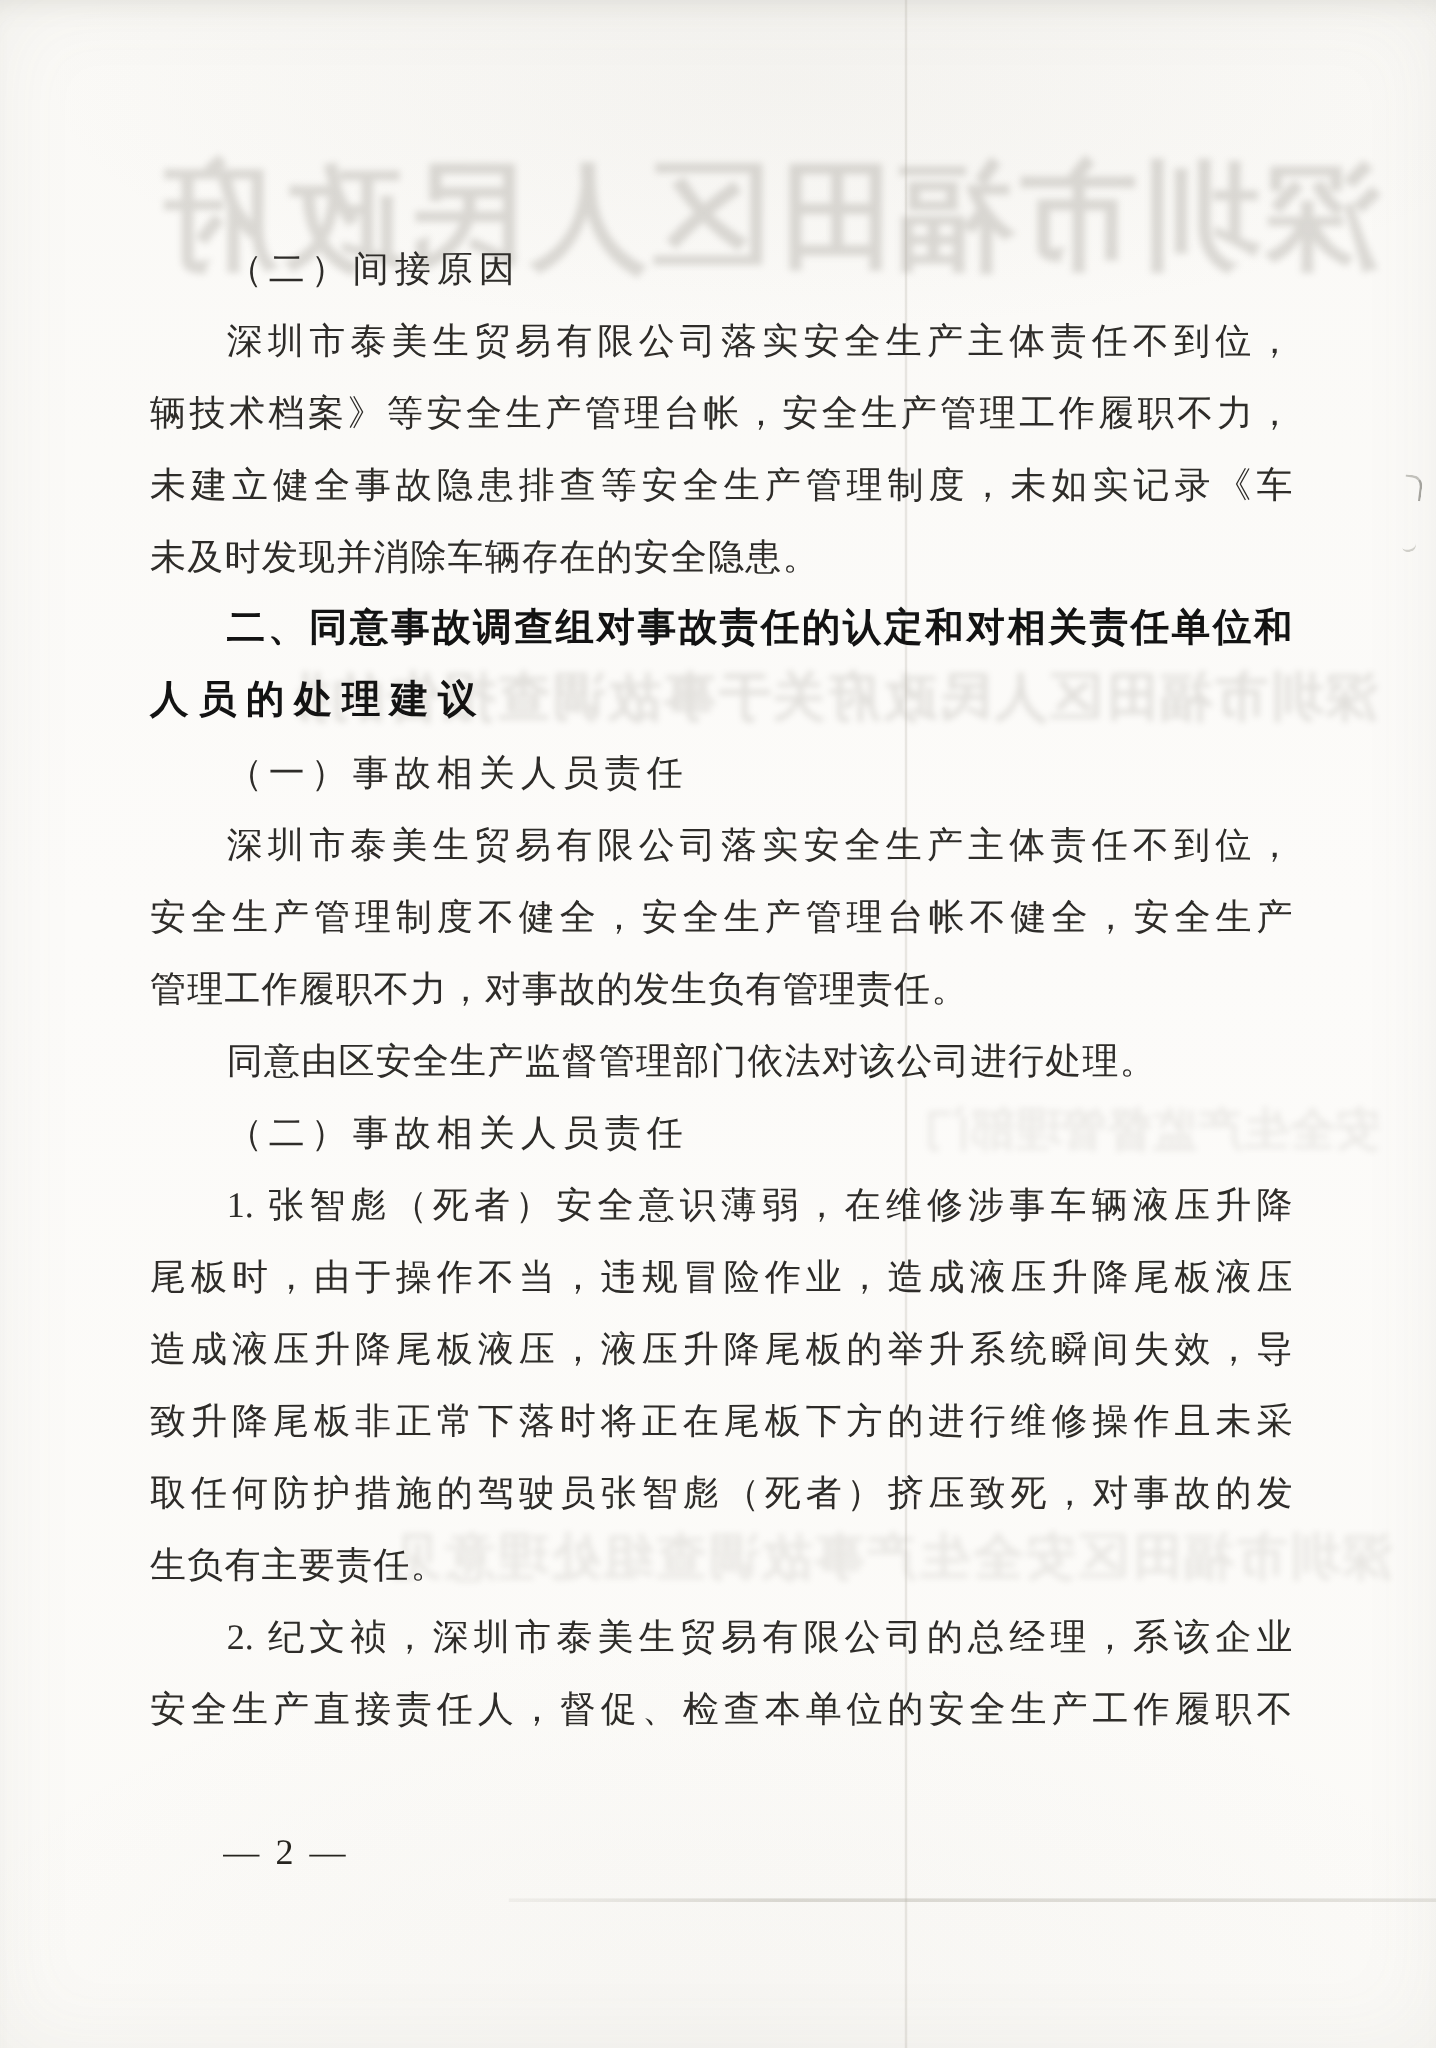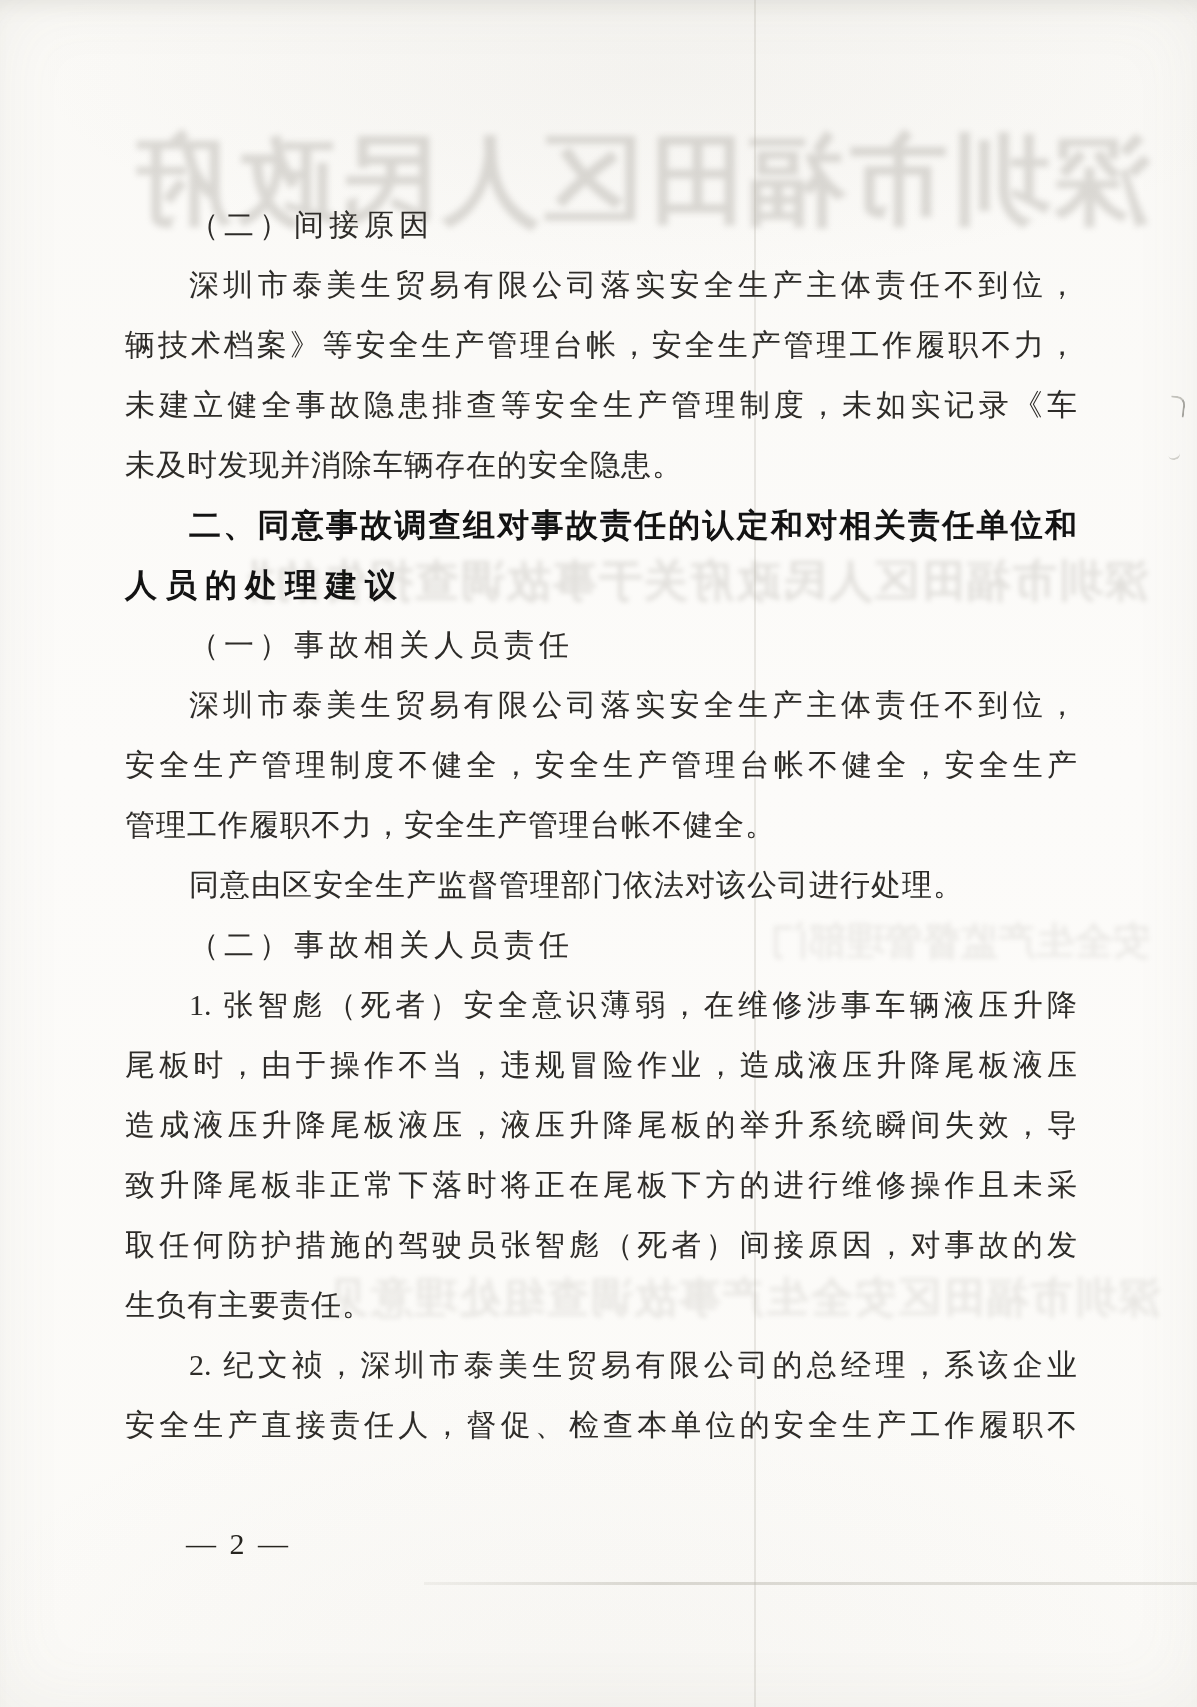--- a/index.html
+++ b/index.html
@@ -105,21 +105,21 @@
   .ln.full {
     white-space: normal;
     overflow: hidden;
     letter-spacing: 0;
     text-align: justify;
     text-justify: inter-character;
     text-align-last: justify;
   }
   .ln.indent { text-indent: 64px; }
   .ln.b {
-    font-family: Liberation Sans, sans-serif;
+    font-family: Liberation Mono, monospace;
     font-weight: 700;
     font-size: 32px;
     color: #131313;
   }
   .ln.sp { letter-spacing: 8px; }   
   .ln.sub { letter-spacing: 5px; }  
 
   .footer {
     position: absolute;
     left: 186px;
@@ -149,28 +149,28 @@
     <p class="ln indent sub">（二）间接原因</p>
     <p class="ln indent full">深圳市泰美生贸易有限公司落实安全生产主体责任不到位，</p>
     <p class="ln full">辆技术档案》等安全生产管理台帐，安全生产管理工作履职不力，</p>
     <p class="ln full">未建立健全事故隐患排查等安全生产管理制度，未如实记录《车</p>
     <p class="ln">未及时发现并消除车辆存在的安全隐患。</p>
     <p class="ln b indent full">二、同意事故调查组对事故责任的认定和对相关责任单位和</p>
     <p class="ln b sp">人员的处理建议</p>
     <p class="ln indent sub">（一）事故相关人员责任</p>
     <p class="ln indent full">深圳市泰美生贸易有限公司落实安全生产主体责任不到位，</p>
     <p class="ln full">安全生产管理制度不健全，安全生产管理台帐不健全，安全生产</p>
-    <p class="ln">管理工作履职不力，安全生产管理台帐不健全。</p>
+    <p class="ln">管理工作履职不力，对事故的发生负有管理责任。</p>
     <p class="ln indent">同意由区安全生产监督管理部门依法对该公司进行处理。</p>
     <p class="ln indent sub">（二）事故相关人员责任</p>
     <p class="ln indent full">1. 张智彪（死者）安全意识薄弱，在维修涉事车辆液压升降</p>
     <p class="ln full">尾板时，由于操作不当，违规冒险作业，造成液压升降尾板液压</p>
     <p class="ln full">造成液压升降尾板液压，液压升降尾板的举升系统瞬间失效，导</p>
     <p class="ln full">致升降尾板非正常下落时将正在尾板下方的进行维修操作且未采</p>
-    <p class="ln full">取任何防护措施的驾驶员张智彪（死者）间接原因，对事故的发</p>
+    <p class="ln full">取任何防护措施的驾驶员张智彪（死者）挤压致死，对事故的发</p>
     <p class="ln">生负有主要责任。</p>
     <p class="ln indent full">2. 纪文祯，深圳市泰美生贸易有限公司的总经理，系该企业</p>
     <p class="ln full">安全生产直接责任人，督促、检查本单位的安全生产工作履职不</p>
   </main>
 
   <div class="footer">— 2 —</div>
 
 </div>
 
 </body></html>

